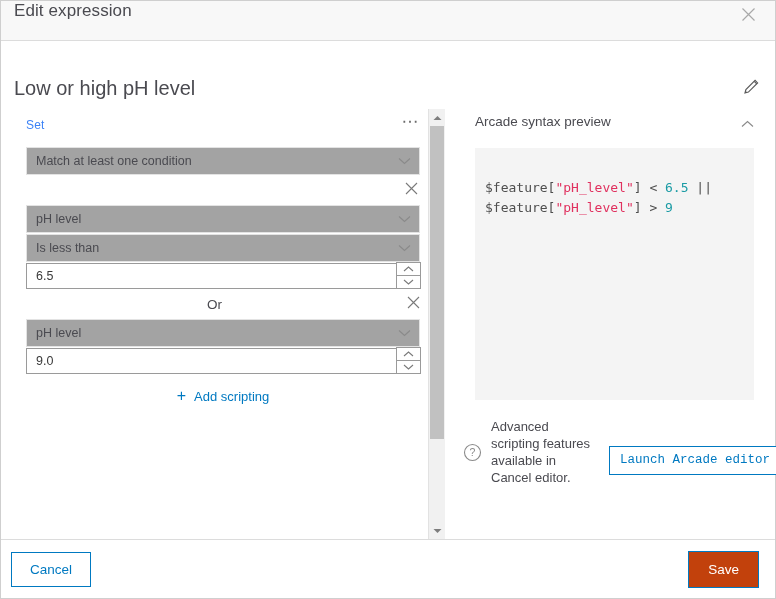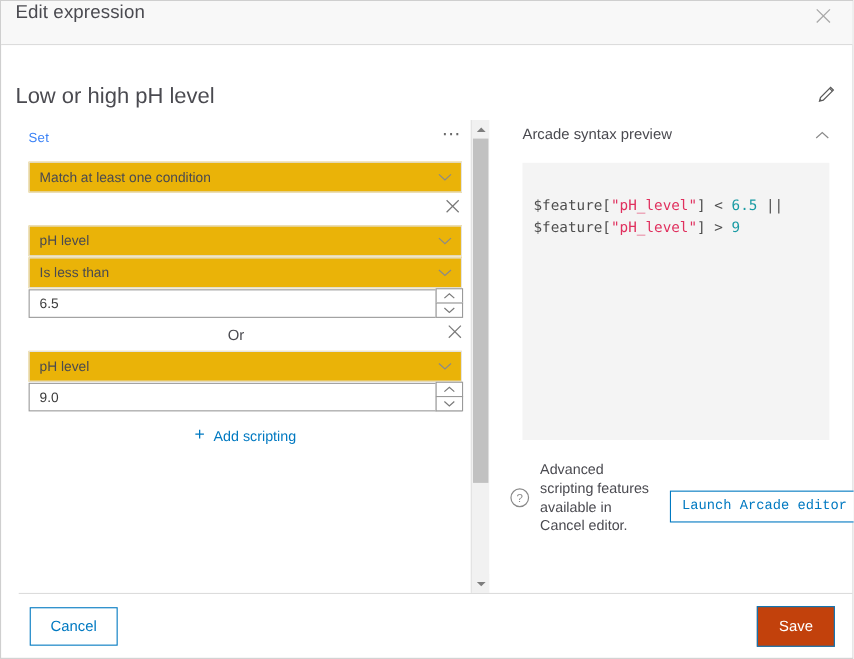--- a/index.html
+++ b/index.html
@@ -66,21 +66,21 @@
   .set-dots {
     margin-left: auto; cursor: pointer;
     color: #6a6a6a; font-size: 17px; letter-spacing: 1.5px;
     line-height: 10px; padding-bottom: 6px;
   }
 
   .field {
     position: relative;
     height: 28px; width: 100%;
     border: 1px solid #e3e3e3;
-    background: #eab308;
+    background: #a3a3a3;
     display: flex; align-items: center;
     padding: 0 26px 0 9px;
     font-size: 12.5px; color: #4a4a50;
     margin-bottom: 1px;
     cursor: pointer;
   }
   .field .chev {
     position: absolute; right: 8px; top: 50%;
     transform: translateY(-50%);
     color: #8a8a8a; pointer-events: none;
@@ -203,21 +203,20 @@
     font-family: Liberation Mono, monospace;
     margin-top: 16px;
   }
 
   
   .dlg-footer {
     height: 59px; min-height: 59px;
     border-top: 1px solid #dcdcdc;
     display: flex; align-items: center;
     padding: 0 16px 0 10px;
-    margin-left: 16px;
   }
   .btn-cancel {
     border: 1px solid #0079c1;
     background: #ffffff; color: #0079c1;
     font-size: 13.5px; padding: 9px 18px;
     cursor: pointer;
     font-family: "Liberation Sans", sans-serif;
   }
   .btn-save {
     margin-left: auto;

